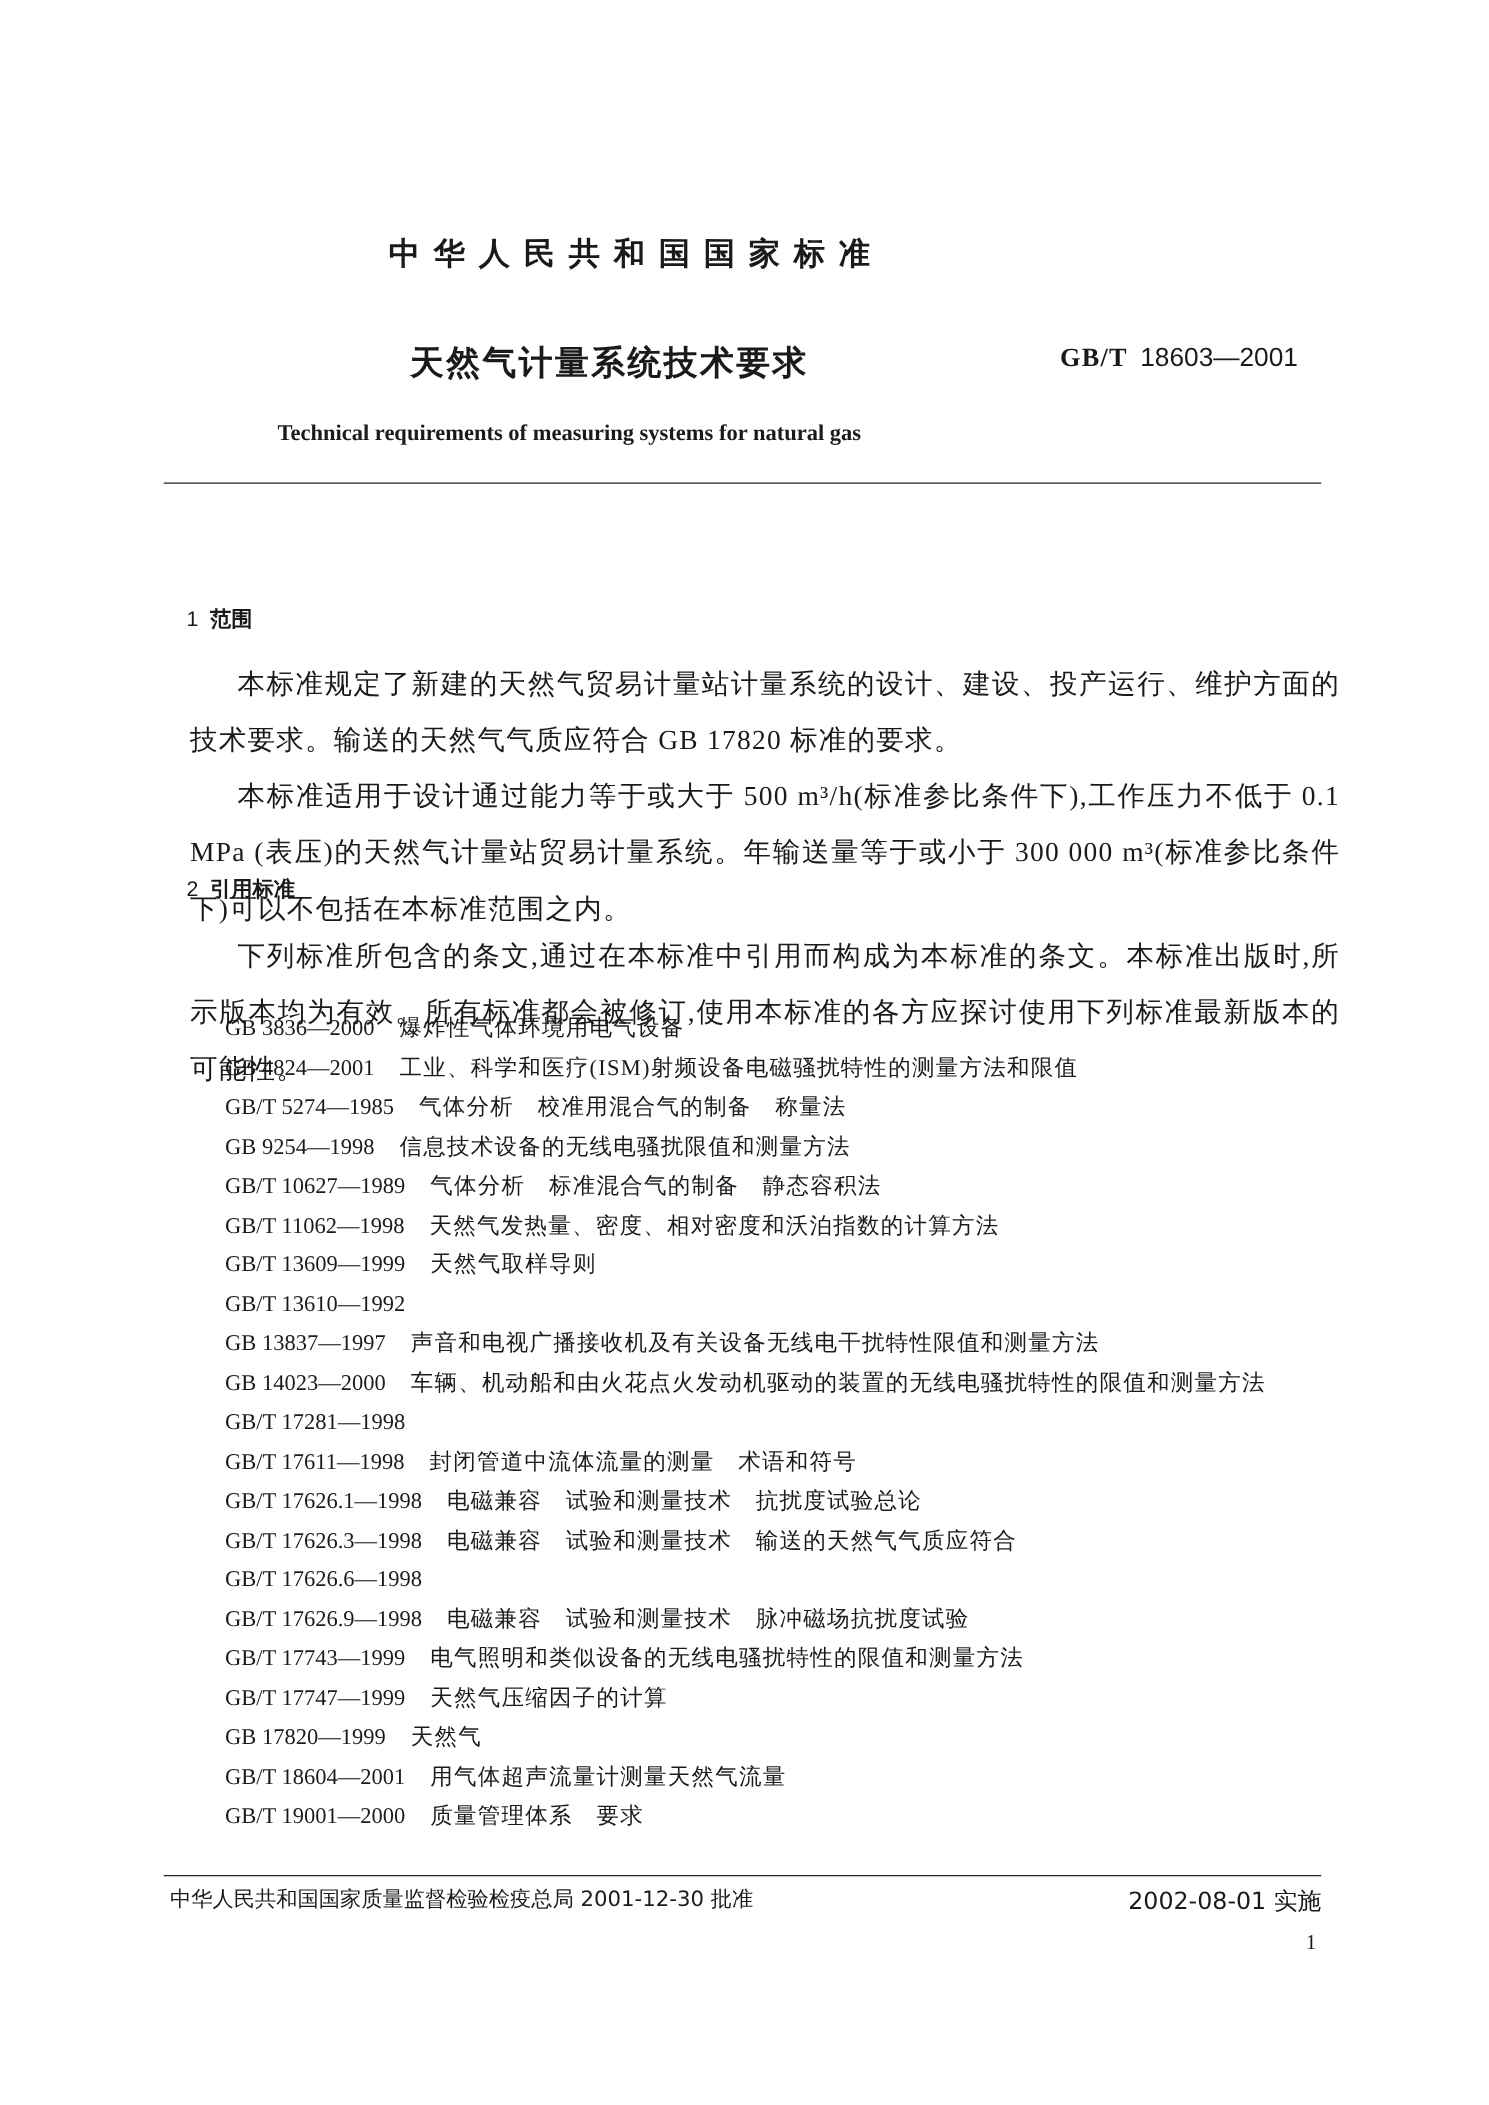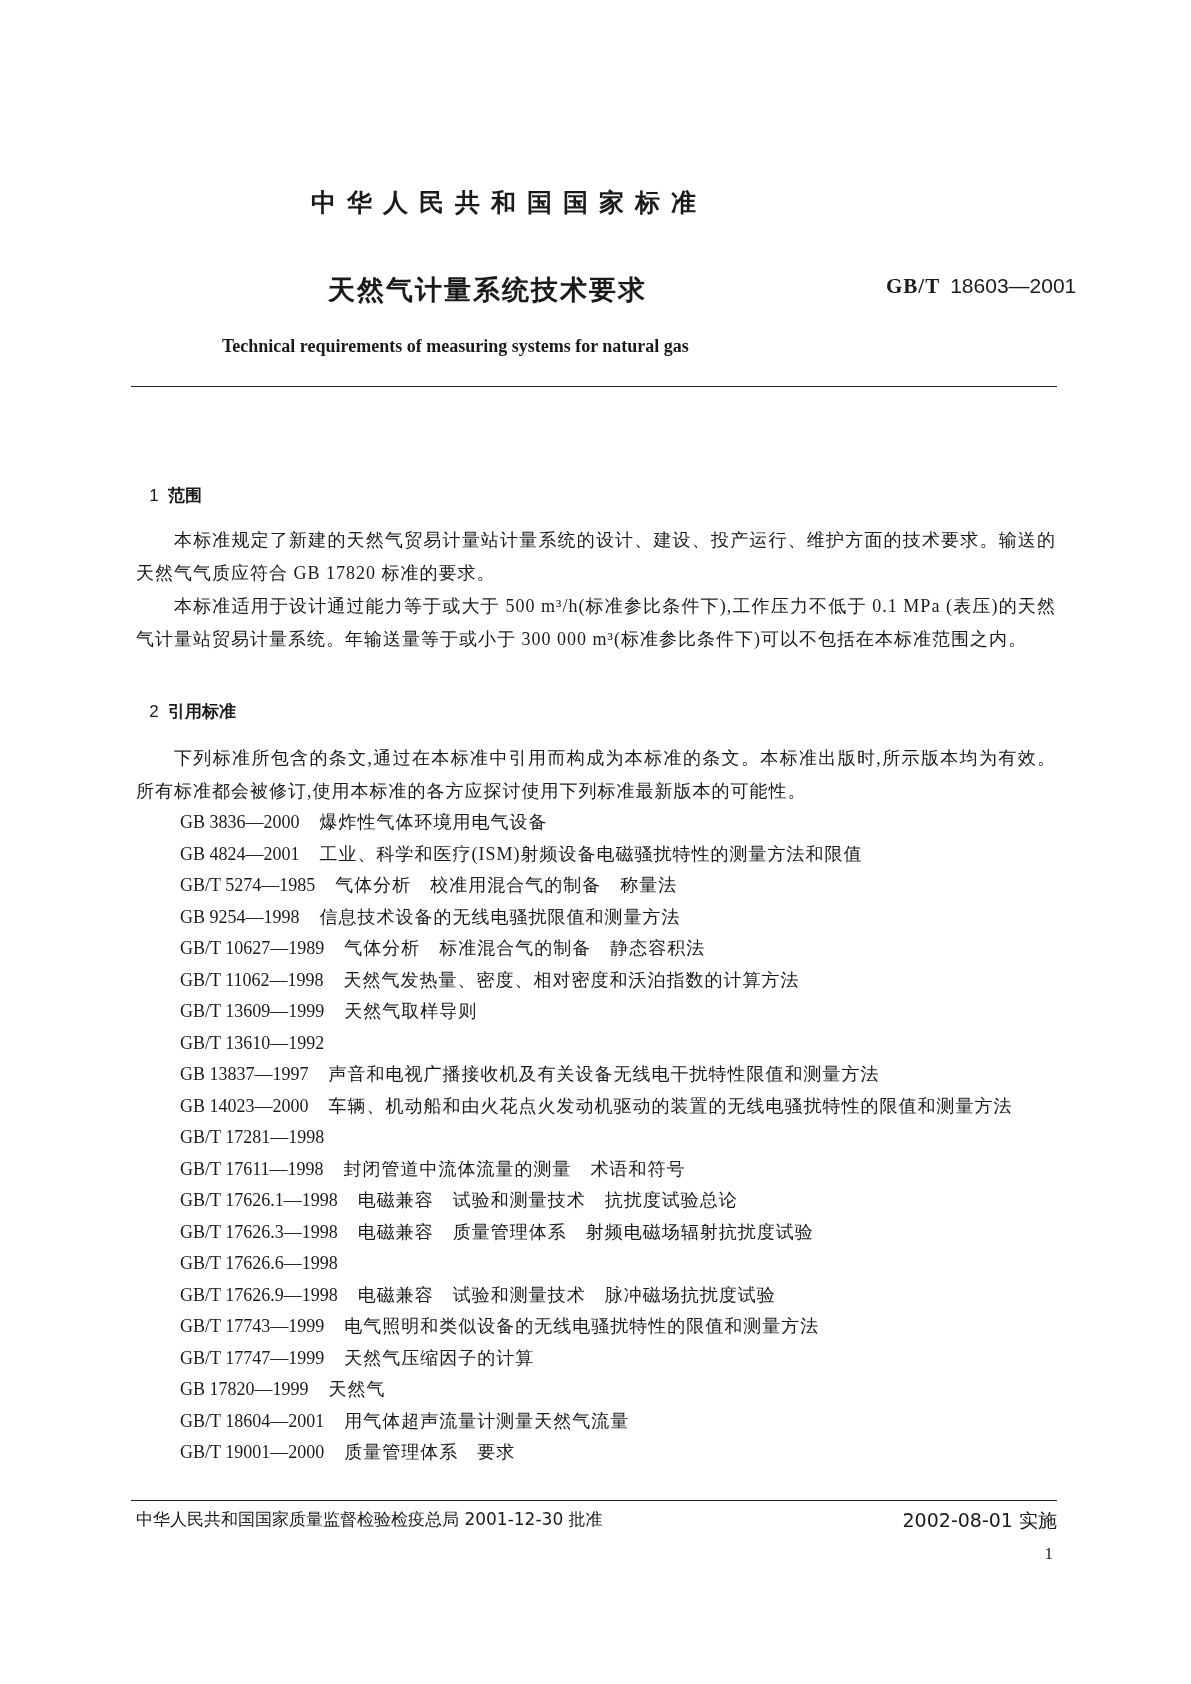--- a/index.html
+++ b/index.html
@@ -3,31 +3,31 @@
 <meta charset="utf-8">
 <style>
   html, body { margin: 0; padding: 0; background: #ffffff; }
   body { width: 1191px; height: 1684px; position: relative; overflow: hidden; color: #1a1a1a; }
   .serif { font-family: "Liberation Serif", "DejaVu Serif", serif; }
   .sans { font-family: "DejaVu Sans", "Liberation Sans", sans-serif; }
   .abs { position: absolute; white-space: nowrap; text-align: center; }
 
   #std-header { left: 311px; top: 186px; font-size: 25px; letter-spacing: 11px; font-weight: bold; }
   #doc-title { left: 328px; top: 272px; font-size: 27px; letter-spacing: 2px; font-weight: bold; }
-  #std-code { left: 848px; top: 274px; font-size: 21px; margin-left: 38px; }
+  #std-code { left: 848px; top: 274px; font-size: 21px; }
   #std-code .prefix { font-weight: bold; font-family: "Liberation Serif", serif; letter-spacing: 1px; }
   #std-code .num { font-family: "Liberation Sans", sans-serif; margin-left: 10px; }
   #doc-subtitle { left: 222px; top: 336px; font-size: 18px; font-weight: bold; }
 
   .rule { position: absolute; left: 131px; width: 926px; height: 0; border-top: 1.5px solid #222; }
 
   .heading { font-size: 17px; font-weight: bold; }
   .heading .num { font-weight: normal; font-family: "Liberation Sans", sans-serif; display: inline-block; width: 28px; }
 
-  .para { position: absolute; left: 136px; width: 920px; font-size: 18px; line-height: 33px; letter-spacing: 1px; text-align: justify; }
+  .para { position: absolute; left: 152px; width: 920px; font-size: 22px; line-height: 45px; letter-spacing: 1px; text-align: justify; }
   .para p { margin: 0; text-indent: 38px; }
 
   .ref-list { position: absolute; left: 180px; top: 807px; width: 880px; font-size: 18px; line-height: 31.5px; }
   .ref-item { display: flex; }
   .ref-code { white-space: nowrap; padding-right: 20px; }
   .ref-title { letter-spacing: 1px; }
 
   #footer-left { left: 136px; top: 1508px; font-size: 17px; }
   #footer-right { right: 134px; top: 1508px; font-size: 19px; }
   #page-number { right: 138px; top: 1544px; font-size: 17px; }
@@ -108,21 +108,21 @@
   <div class="ref-item">
       <span class="ref-code">GB/T 17611—1998</span>
       <span class="ref-title">封闭管道中流体流量的测量　术语和符号</span>
     </div>
   <div class="ref-item">
       <span class="ref-code">GB/T 17626.1—1998</span>
       <span class="ref-title">电磁兼容　试验和测量技术　抗扰度试验总论</span>
     </div>
   <div class="ref-item">
       <span class="ref-code">GB/T 17626.3—1998</span>
-      <span class="ref-title">电磁兼容　质量管理体系　射频电磁场辐射抗扰度试验</span>
+      <span class="ref-title">电磁兼容　试验和测量技术　输送的天然气气质应符合</span>
     </div>
   <div class="ref-item">
       <span class="ref-code">GB/T 17626.6—1998</span>
     </div>
   <div class="ref-item">
       <span class="ref-code">GB/T 17626.9—1998</span>
       <span class="ref-title">电磁兼容　试验和测量技术　脉冲磁场抗扰度试验</span>
     </div>
   <div class="ref-item">
       <span class="ref-code">GB/T 17743—1999</span>

